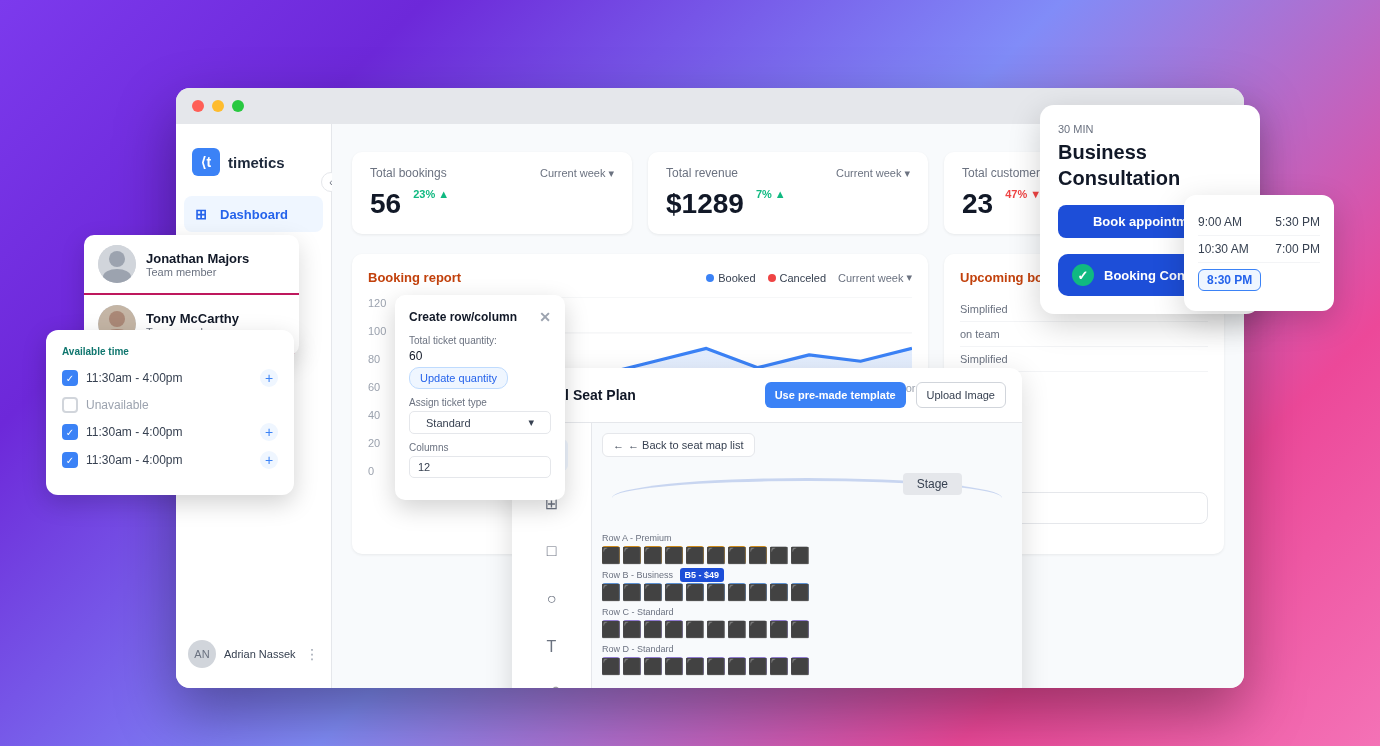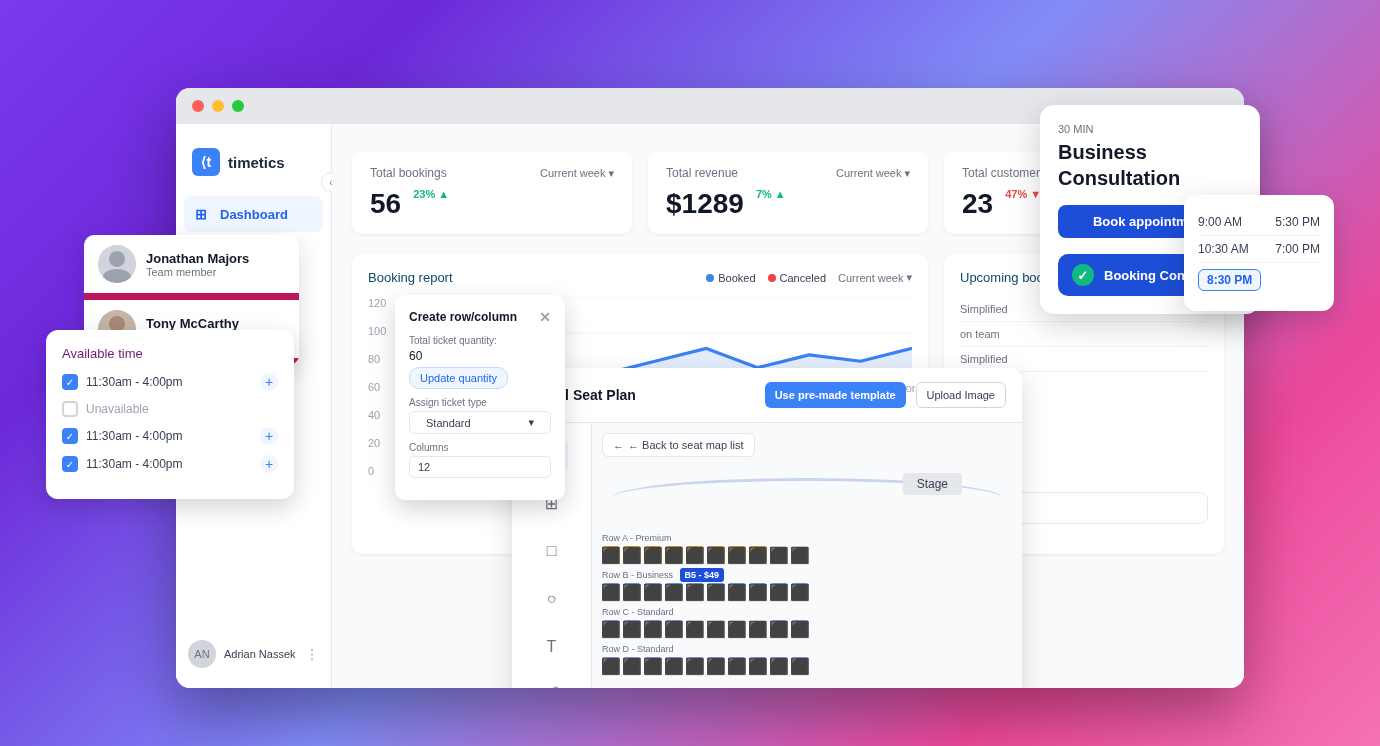--- a/index.html
+++ b/index.html
@@ -219,22 +219,22 @@
 
     .card-header-row {
       display: flex;
       justify-content: space-between;
       align-items: center;
       margin-bottom: 12px;
     }
 
     .card-title {
       font-size: 13px;
-      font-weight: 400;
-      color: #0c4a6e;
+      font-weight: 700;
+      color: #c2410c;
     }
 
     .legend-row {
       display: flex;
       gap: 12px;
       align-items: center;
     }
 
     .legend-item {
       display: flex;
@@ -312,21 +312,21 @@
       box-shadow: 0 8px 24px rgba(0,0,0,0.15);
       overflow: hidden;
       width: 215px;
     }
 
     .member-item {
       display: flex;
       align-items: center;
       gap: 10px;
       padding: 10px 14px;
-      border-bottom: 7px solid #be185d;
+      border-bottom: 2px solid #be185d;
     }
 
     .member-avatar {
       width: 38px; height: 38px;
       border-radius: 50%;
       background: #d1d5db;
       overflow: hidden;
       flex-shrink: 0;
     }
 
@@ -347,23 +347,23 @@
       top: 330px;
       left: 46px;
       background: #fff;
       border-radius: 12px;
       box-shadow: 0 8px 24px rgba(0,0,0,0.18);
       padding: 16px;
       width: 248px;
     }
 
     .avail-title {
-      font-size: 13px;
-      font-weight: 400;
-      color: #701a75;
+      font-size: 10px;
+      font-weight: 700;
+      color: #0f766e;
       margin-bottom: 12px;
     }
 
     .avail-row {
       display: flex;
       align-items: center;
       gap: 8px;
       margin-bottom: 10px;
     }
 

